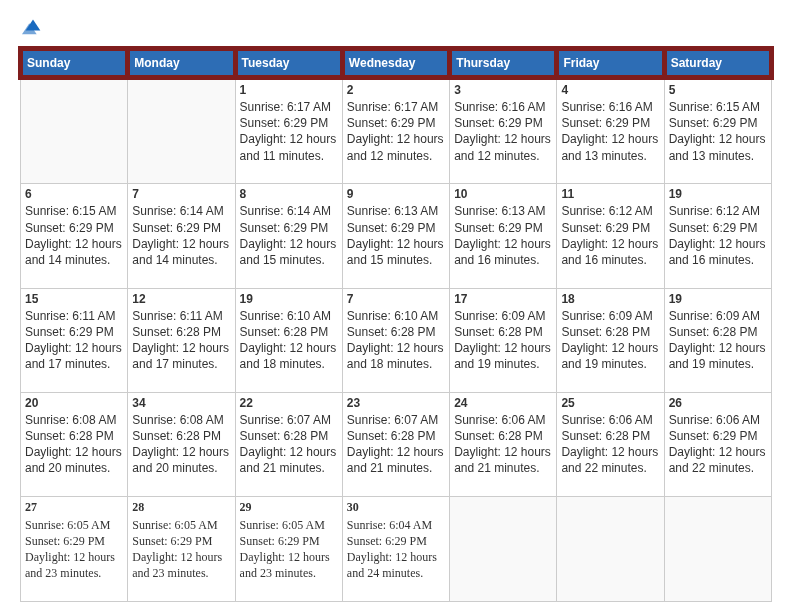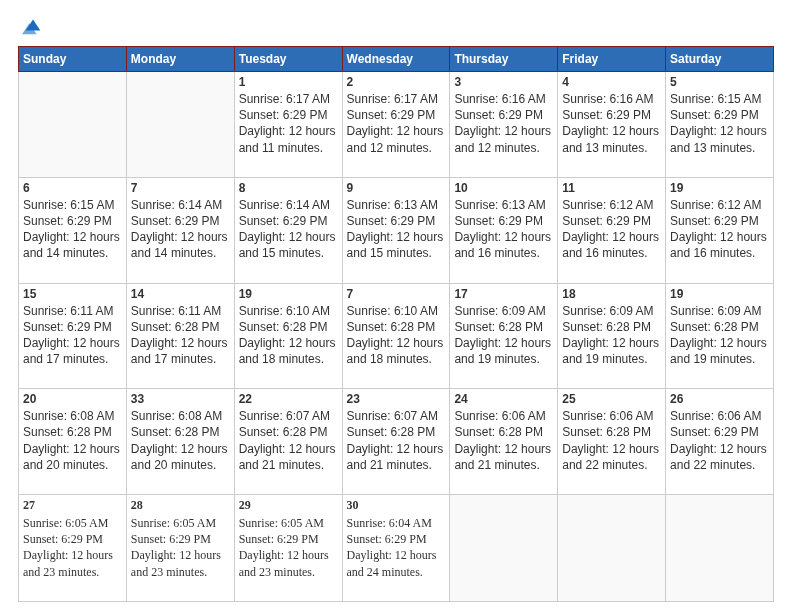--- a/index.html
+++ b/index.html
@@ -68,21 +68,21 @@
       border-collapse: collapse;
       width: 100%;
       table-layout: fixed;
     }
     .calendar th {
       background: #2d6db5;
       color: #fff;
       font-size: 12px;
       font-weight: bold;
       padding: 5px 4px;
-      border: 1px solid #7f1d1d;
+      border: 5px solid #7f1d1d;
       text-align: left;
     }
     .calendar td {
       border: 1px solid #ccc;
       vertical-align: top;
       padding: 3px 4px;
       font-size: 9.5px;
       color: #333;
       height: 80px;
     }
@@ -218,21 +218,21 @@
           </td>
         </tr>
         <tr>
           <td>
             <span class="day-num">15</span>
             <div class="day-info">Sunrise: 6:11 AM
 Sunset: 6:29 PM
 Daylight: 12 hours and 17 minutes.</div>
           </td>
           <td>
-            <span class="day-num">14</span>
+            <span class="day-num">12</span>
             <div class="day-info">Sunrise: 6:11 AM
 Sunset: 6:28 PM
 Daylight: 12 hours and 17 minutes.</div>
           </td>
           <td>
             <span class="day-num">19</span>
             <div class="day-info">Sunrise: 6:10 AM
 Sunset: 6:28 PM
 Daylight: 12 hours and 18 minutes.</div>
           </td>
@@ -262,21 +262,21 @@
           </td>
         </tr>
         <tr>
           <td>
             <span class="day-num">20</span>
             <div class="day-info">Sunrise: 6:08 AM
 Sunset: 6:28 PM
 Daylight: 12 hours and 20 minutes.</div>
           </td>
           <td>
-            <span class="day-num">33</span>
+            <span class="day-num">34</span>
             <div class="day-info">Sunrise: 6:08 AM
 Sunset: 6:28 PM
 Daylight: 12 hours and 20 minutes.</div>
           </td>
           <td>
             <span class="day-num">22</span>
             <div class="day-info">Sunrise: 6:07 AM
 Sunset: 6:28 PM
 Daylight: 12 hours and 21 minutes.</div>
           </td>

